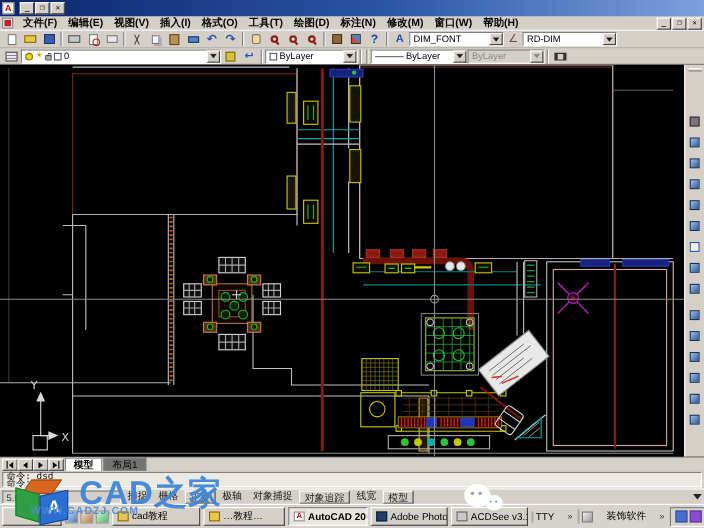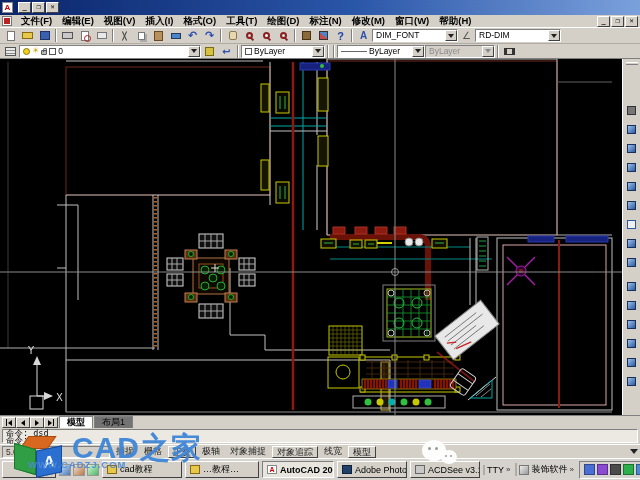--- a/index.html
+++ b/index.html
@@ -112,21 +112,21 @@
   .ql .qli{width:12px;height:12px;border:1px solid #9a9690;background:linear-gradient(135deg,#cfe0f4,#4a7ab8);}
   .ql .qli:nth-child(2){background:linear-gradient(135deg,#f4e0cf,#b87a4a);}
   .ql .qli:nth-child(3){background:linear-gradient(135deg,#d8f4cf,#4ab86a);}
   .taskbtn{height:17px;display:flex;align-items:center;gap:3px;padding:0 4px;font-size:9px;white-space:nowrap;overflow:hidden;flex:none;}
   .taskbtn.active{border-color:#808080 #fff #fff #808080;background:#e8e5de;font-weight:bold;}
   .ticon{width:10px;height:9px;flex:none;}
   .ticon.folder{background:#e8c84a;border:1px solid #8a6a10;}
   .ticon.acad{background:#fff;border:1px solid #888;color:#c00;font-size:7px;line-height:8px;text-align:center;font-weight:bold;}
   .ticon.ps{background:#20406a;border:1px solid #102038;}
   .ticon.acd{background:#c8c8c8;border:1px solid #666;}
-  .deskband{display:flex;align-items:center;gap:2px;font-size:9px;flex:none;padding:0 2px;border-left:2px solid #b0aca4;}
+  .deskband{display:flex;align-items:center;gap:12px;font-size:9px;flex:none;padding:0 2px;border-left:2px solid #b0aca4;}
   .chev{font-size:8px;color:#333;}
   .bicon{width:10px;height:10px;background:linear-gradient(135deg,#eee,#999);border:1px solid #777;}
   .tray{margin-left:auto;height:18px;display:flex;align-items:center;gap:2px;padding:0 4px;border:1px solid;border-color:#808080 #fff #fff #808080;flex:none;}
   .tray .ti{width:11px;height:11px;border:1px solid rgba(0,0,0,.35);}
   .ti1{background:#4a6fd4;} .ti2{background:#8a4ad4;} .ti3{background:#4a4a4a;}
   .ti4{background:#2ab04a;} .ti5{background:#4a8ad4;}
 
   
   .wm{position:absolute;z-index:50;pointer-events:none;}
   .wm-brand{left:72px;top:428px;font-size:30px;font-weight:bold;color:#3f86d8;opacity:.95;letter-spacing:1px;font-family:"Liberation Sans",sans-serif;}

